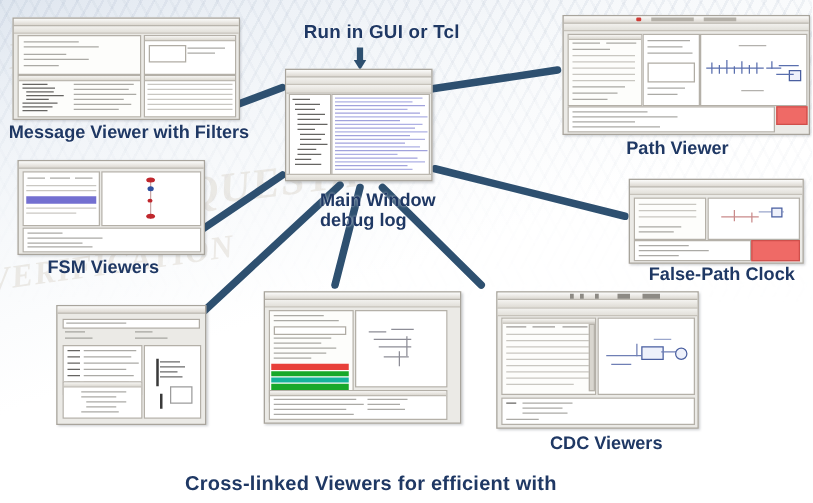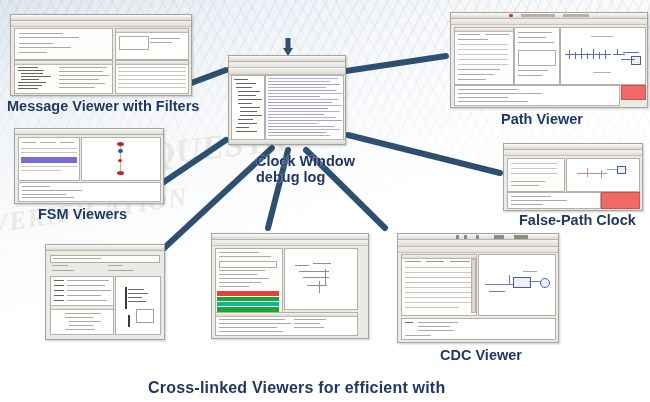--- a/index.html
+++ b/index.html
@@ -113,20 +113,21 @@
 
       <line x1="306" y1="150" x2="385" y2="228"></line>
     </g>
 
     <g>
       <line x1="288" y1="38" x2="288" y2="50" stroke="#2e5070" stroke-width="5"></line>
       <polygon points="283,48 293,48 288,56" fill="#2e5070"></polygon>
     </g>
   </svg>
 
+  <div class="lbl" style="left:243px;top:18px;font-size:15px;letter-spacing:.2px;">Run in GUI or Tcl</div>
 
   <div class="win" style="left:10px;top:14px;width:180px;height:80px;">
     <div class="tbar"></div>
     <div class="menu"></div>
 
     <div class="pane" style="left:3px;top:13px;width:97px;height:30px;">
       <div class="r" style="left:4px;top:4px;width:44px;"></div>
       <div class="r" style="left:4px;top:8px;width:60px;"></div>
       <div class="r" style="left:4px;top:14px;width:34px;"></div>
       <div class="r" style="left:4px;top:18px;width:52px;"></div>
@@ -212,21 +213,21 @@
         <div class="r" style="left:2px;top:47px;width:50px;background:#8e90d8;"></div>
         <div class="r" style="left:2px;top:50px;width:66px;background:#7b7ecf;"></div>
         <div class="r" style="left:2px;top:53px;width:72px;background:#8e90d8;"></div>
         <div class="r" style="left:2px;top:56px;width:58px;background:#7b7ecf;"></div>
         <div class="r" style="left:2px;top:59px;width:62px;background:#8e90d8;"></div>
       </div>
     </div>
     <div class="btm"></div>
   </div>
   <div class="lbl" style="left:256px;top:153px;font-size:14.5px;">
-    <span>Clock Window</span><br>
+    <span>Main Window</span><br>
     <span>debug log</span>
   </div>
 
   <div class="win" style="left:450px;top:12px;width:196px;height:94px;">
     <div class="tbar">
       <div style="position:absolute;left:58px;top:1px;width:4px;height:3px;background:#cf3b36;border-radius:1px;"></div>
       <div style="position:absolute;left:70px;top:1px;width:34px;height:3px;background:#b4b0a8;"></div>
       <div style="position:absolute;left:112px;top:1px;width:26px;height:3px;background:#b4b0a8;"></div>
     </div>
     <div class="menu"></div>
@@ -481,17 +482,17 @@
     </div>
 
     <div class="pane white" style="left:3px;top:84px;width:153px;height:20px;">
       <div class="rb" style="left:3px;top:3px;width:8px;"></div>
       <div class="r" style="left:16px;top:3px;width:40px;"></div>
       <div class="r" style="left:16px;top:7px;width:32px;"></div>
       <div class="r" style="left:16px;top:11px;width:36px;"></div>
       <div class="r" style="left:3px;top:16px;width:26px;"></div>
     </div>
   </div>
-  <div class="lbl" style="left:440px;top:347px;font-size:14.5px;">CDC Viewer</div>
+  <div class="lbl" style="left:440px;top:347px;font-size:14.5px;">CDC Viewers</div>
 
   <div class="lbl" style="left:148px;top:379px;font-size:16px;letter-spacing:.2px;">Cross-linked Viewers for efficient with</div>
 
 </div>
 
 </body></html>

